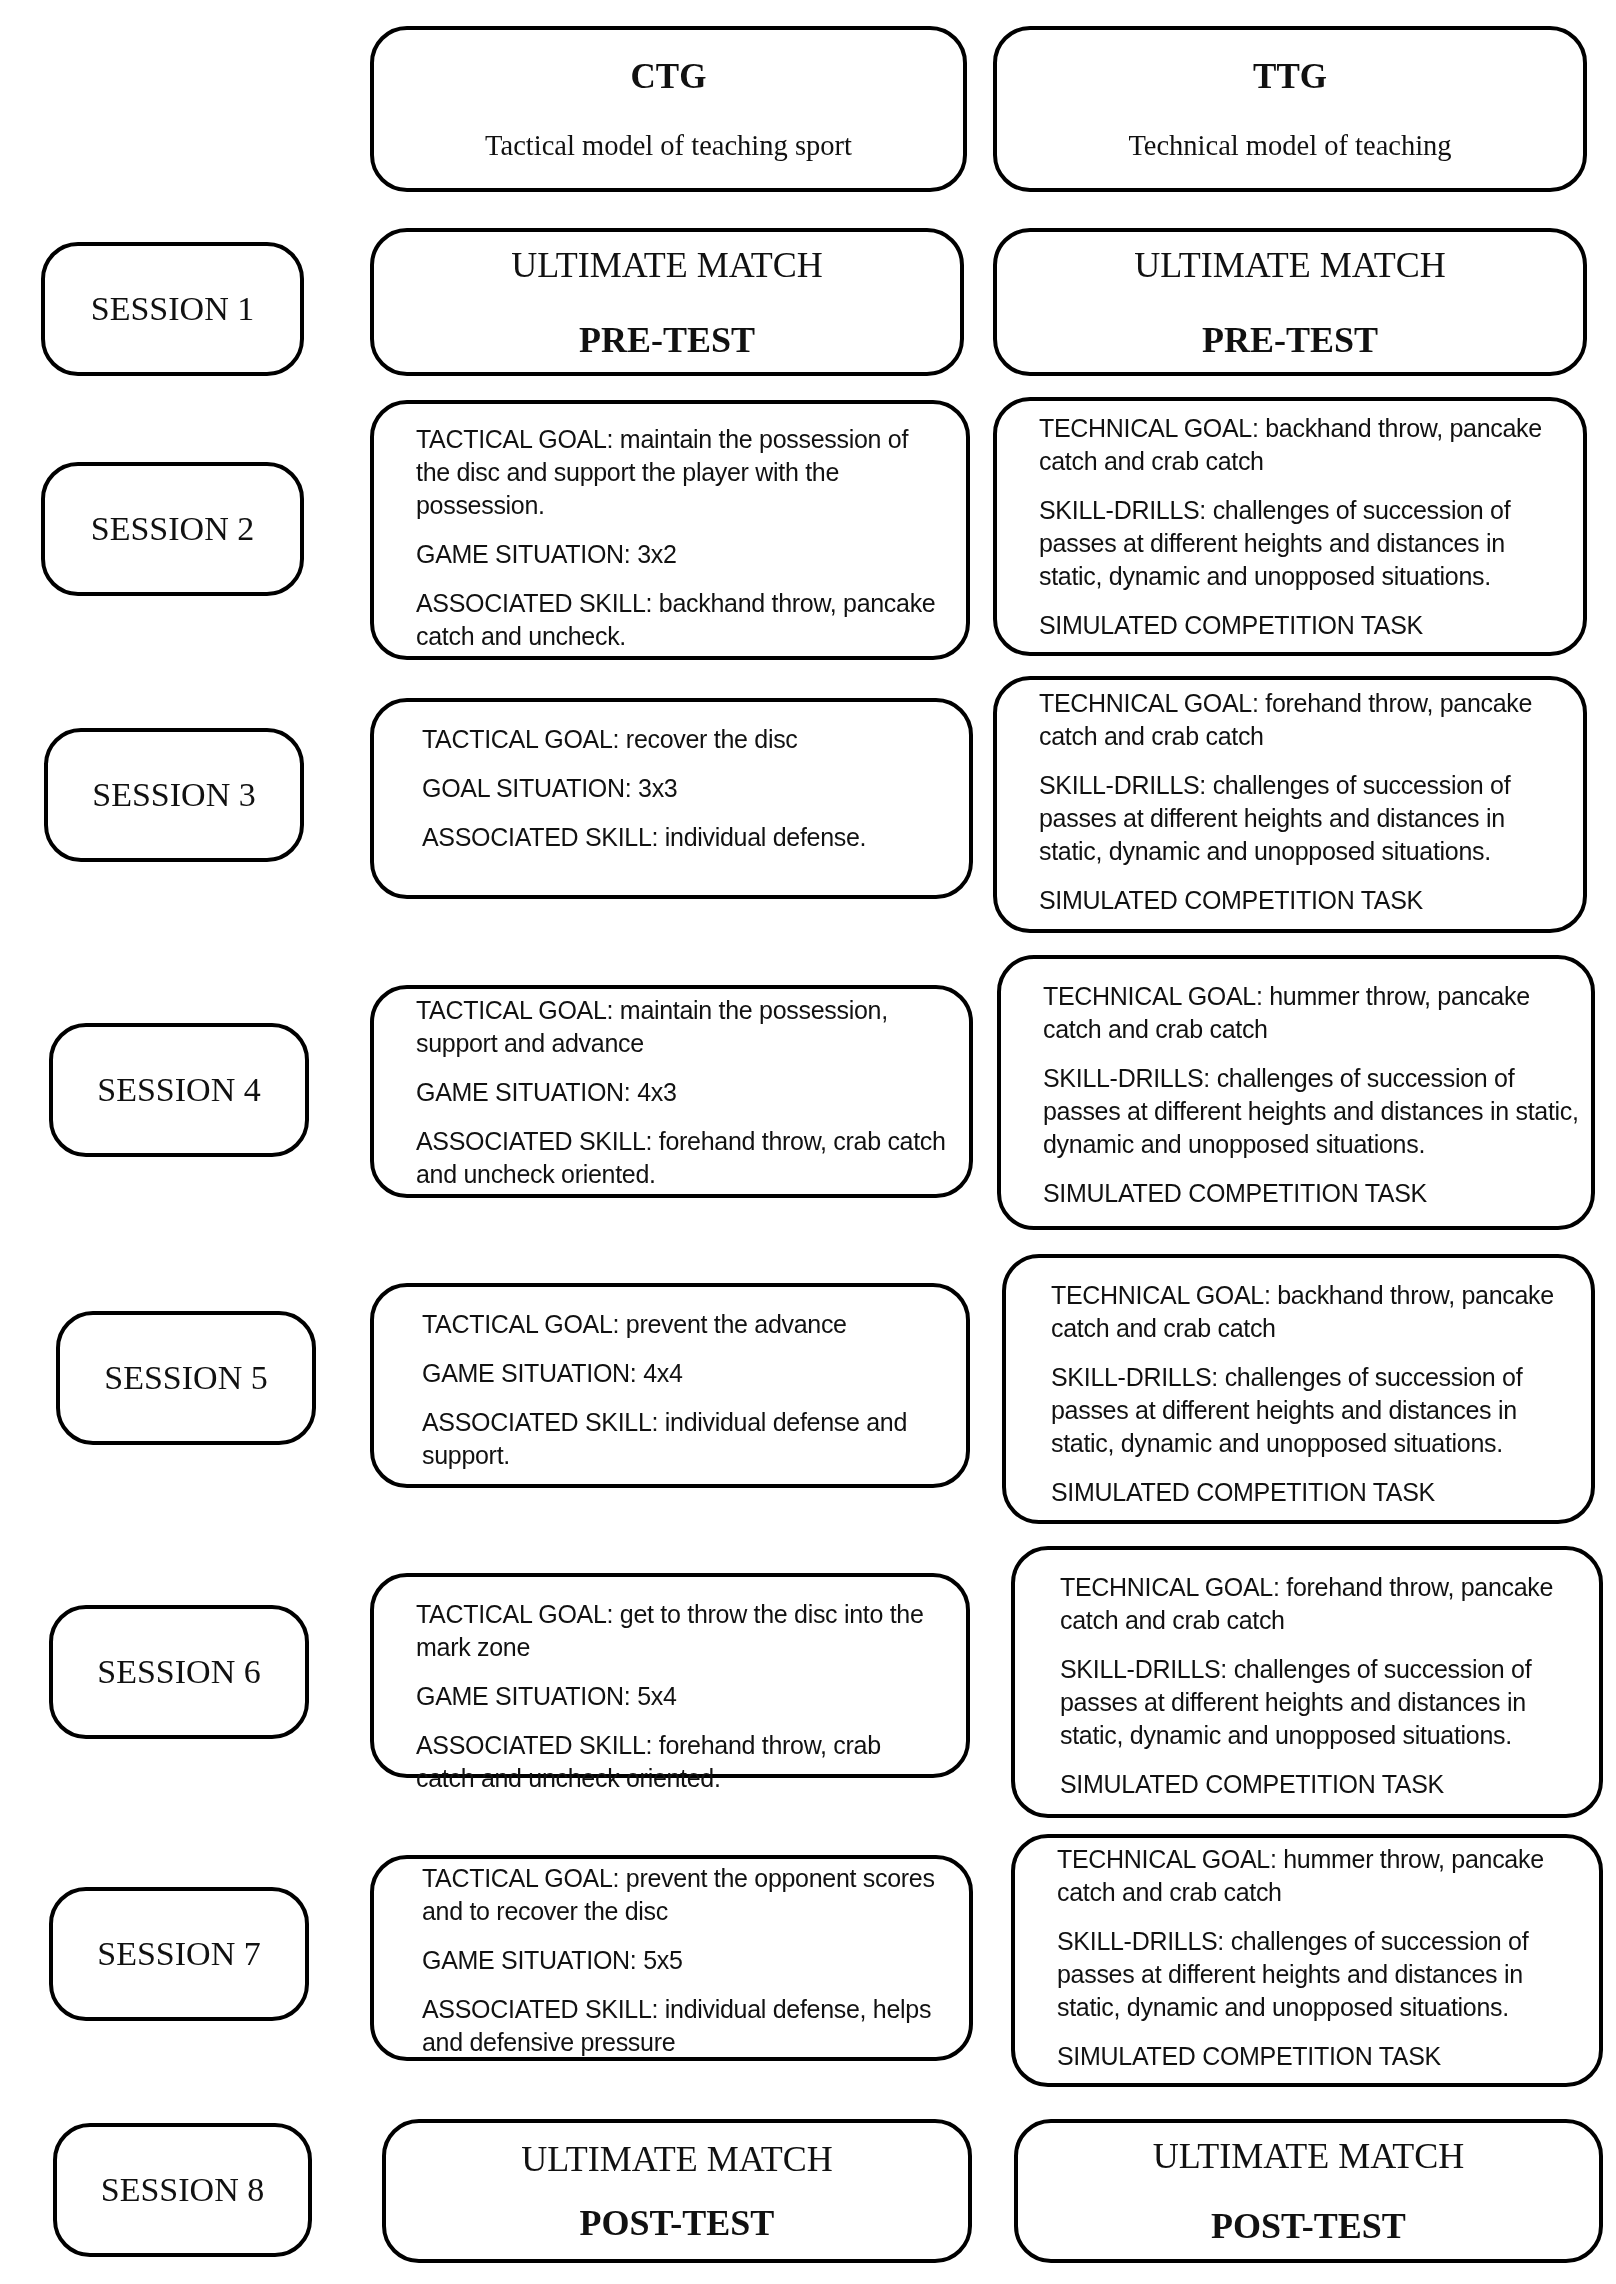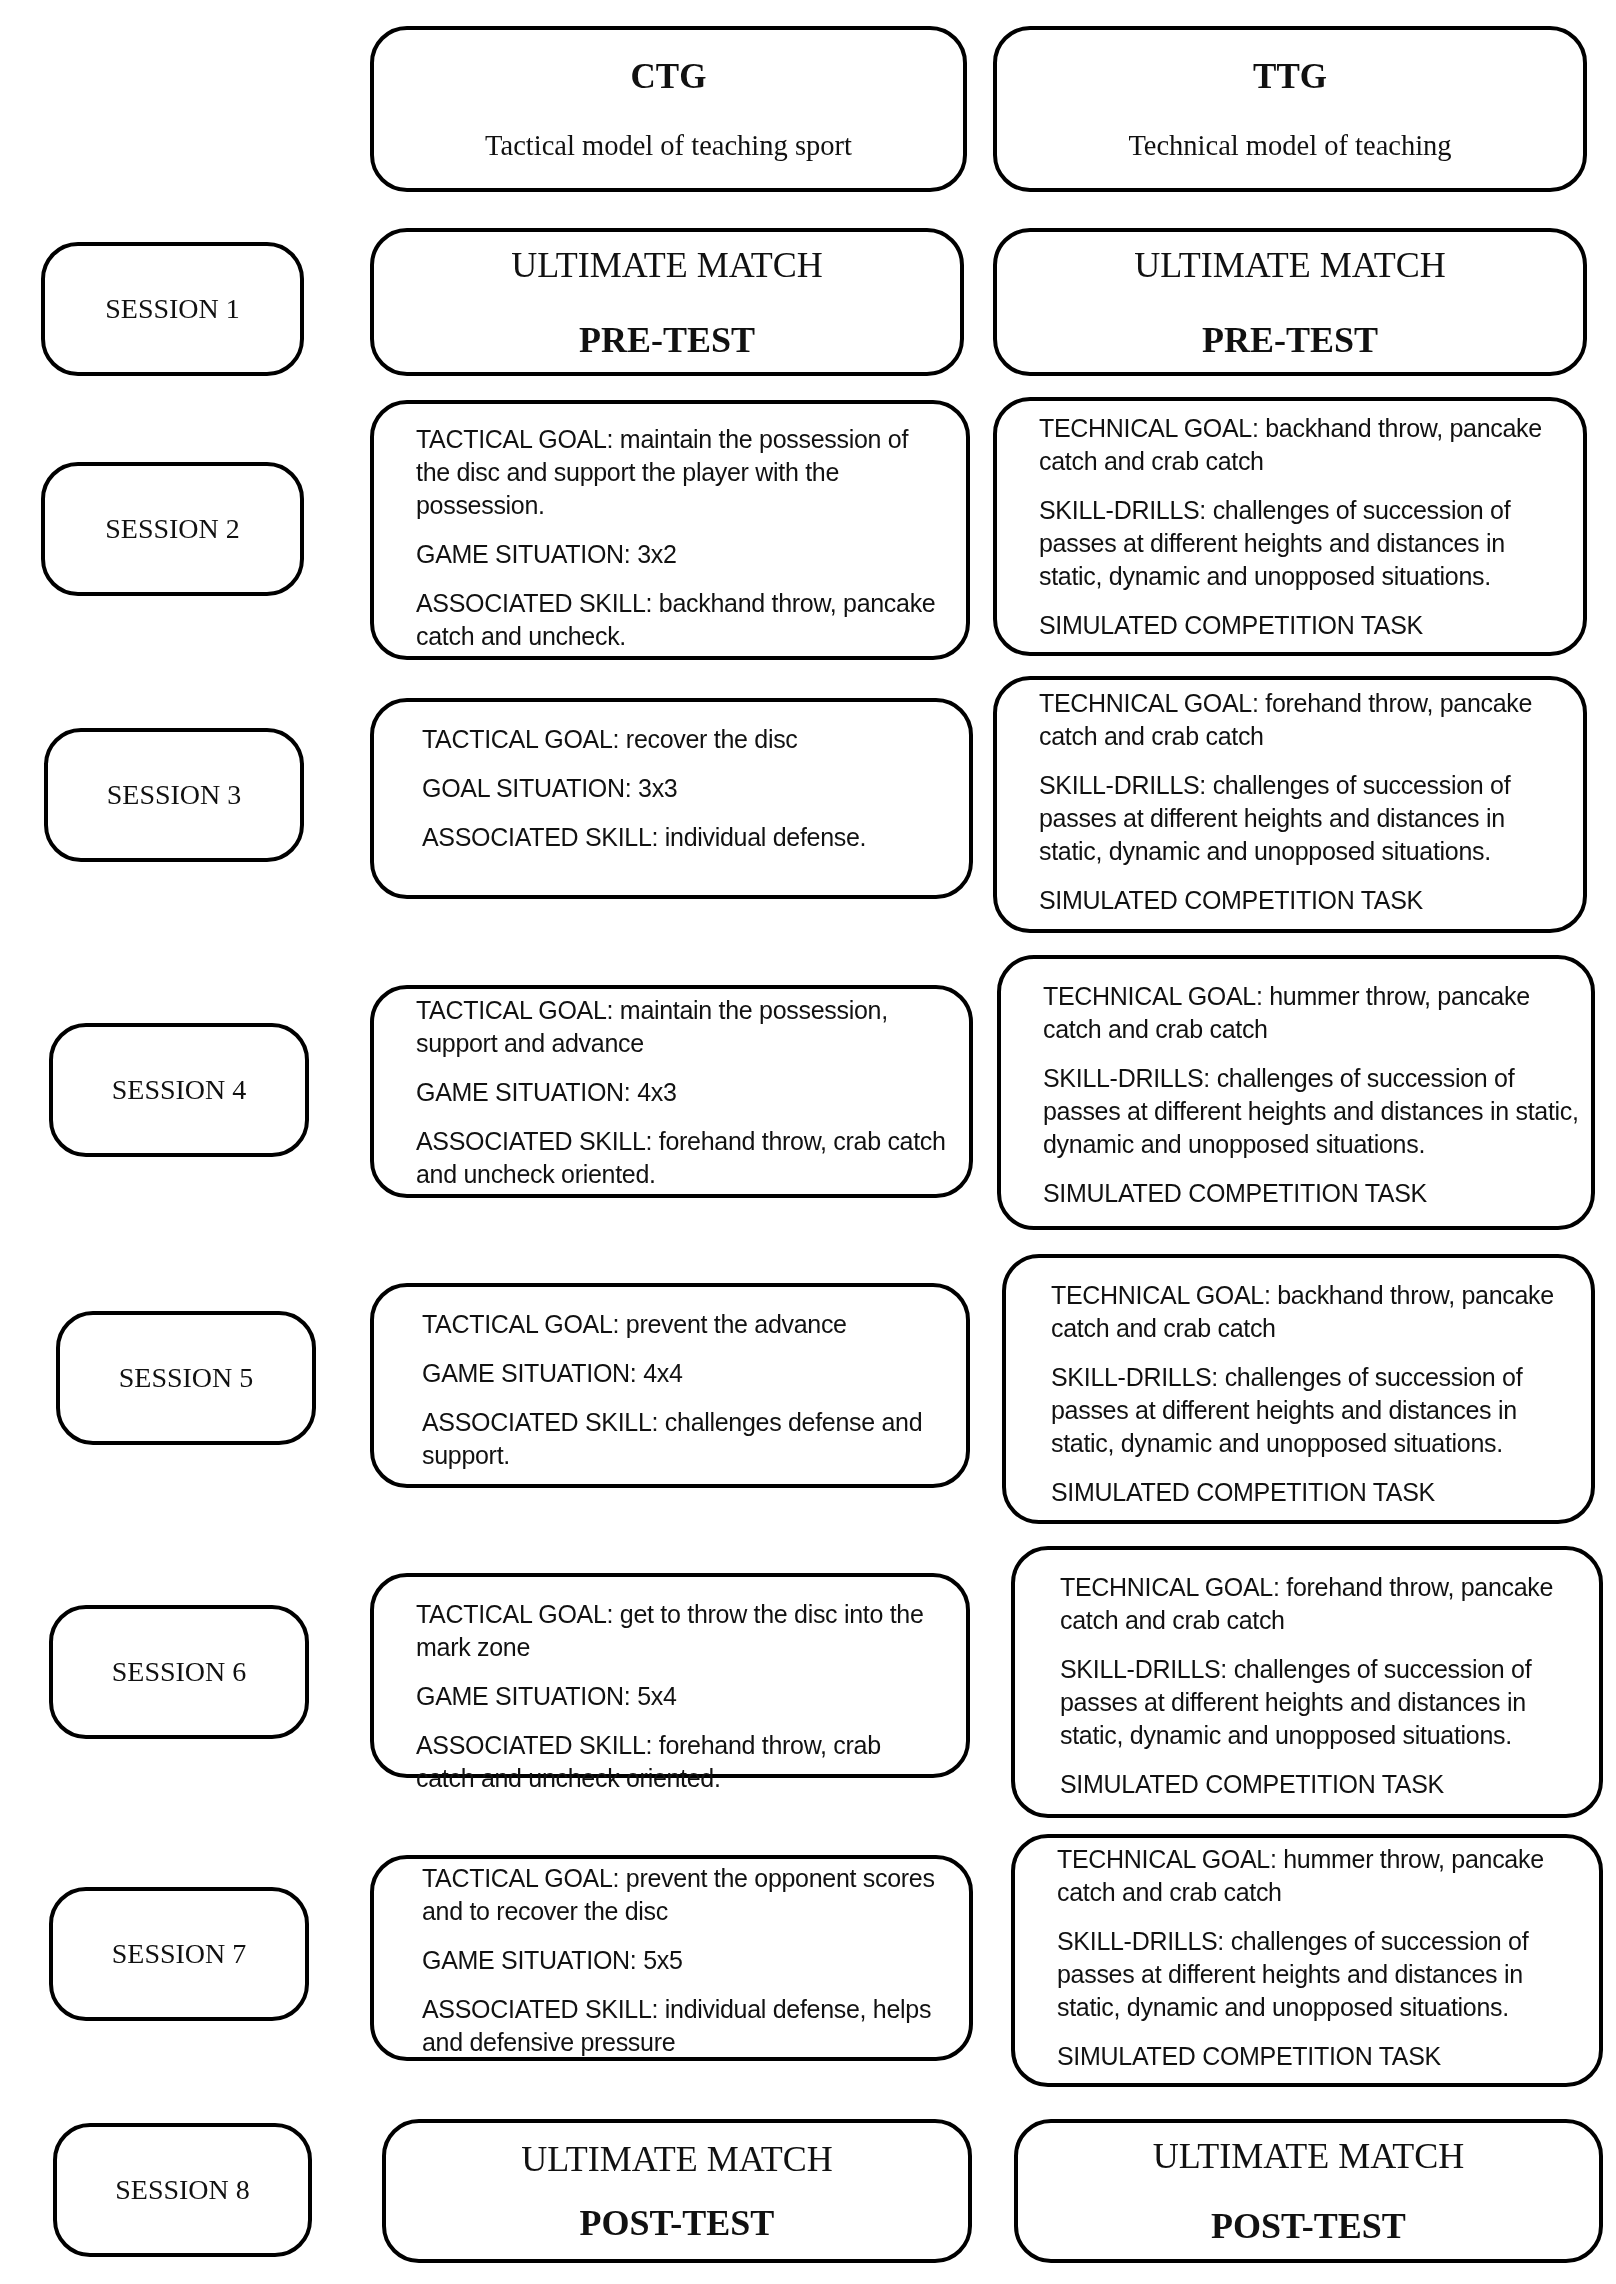--- a/index.html
+++ b/index.html
@@ -11,21 +11,21 @@
     border-radius: 37px;
     background: #fff;
   }
   .serif { font-family: "Liberation Serif", "DejaVu Serif", serif; }
   .sans { font-family: "Liberation Sans", "DejaVu Sans", sans-serif; }
   .center-col {
     display: flex; flex-direction: column; align-items: center; justify-content: center;
     text-align: center;
     gap: 12px;
   }
-  .session-label { font-size: 28px; letter-spacing: 0px; }
+  .session-label { font-size: 34px; letter-spacing: 0px; }
   .hdr-title { font-size: 35px; font-weight: bold; margin-bottom: 21px; }
   .hdr-sub { font-size: 28.5px; }
   .match-title { font-size: 36px; margin-bottom: 21px; }
   .match-test { font-size: 36px; font-weight: bold; }
   .content { padding: 9.5px 21px 0 42px; font-size: 25px; line-height: 33px; letter-spacing: -0.3px; }
   .content p { margin: 0 0 16px 0; }
 </style>
 </head>
 <body>
 
@@ -91,21 +91,21 @@
   <p>SKILL-DRILLS: challenges of succession of passes at different heights and distances in static, dynamic and unopposed situations.</p>
   <p>SIMULATED COMPETITION TASK</p>
 </div>
 
 <div class="box center-col serif session-label" style="left:56px; top:1311px; width:260px; height:134px;">
   <span>SESSION 5</span>
 </div>
 <div class="box sans content" style="left:370px; top:1283px; width:600px; height:205px; padding-top:21px; padding-left:48px;">
   <p>TACTICAL GOAL: prevent the advance</p>
   <p>GAME SITUATION: 4x4</p>
-  <p>ASSOCIATED SKILL: challenges defense and support.</p>
+  <p>ASSOCIATED SKILL: individual defense and support.</p>
 </div>
 <div class="box sans content" style="left:1002px; top:1254px; width:593px; height:270px; padding-top:21px; padding-left:45px; padding-right:10.6px;">
   <p>TECHNICAL GOAL: backhand throw, pancake catch and crab catch</p>
   <p>SKILL-DRILLS: challenges of succession of passes at different heights and distances in static, dynamic and unopposed situations.</p>
   <p>SIMULATED COMPETITION TASK</p>
 </div>
 
 <div class="box center-col serif session-label" style="left:49px; top:1605px; width:260px; height:134px;text-align:center;">
   <span>SESSION 6</span>
 </div>

